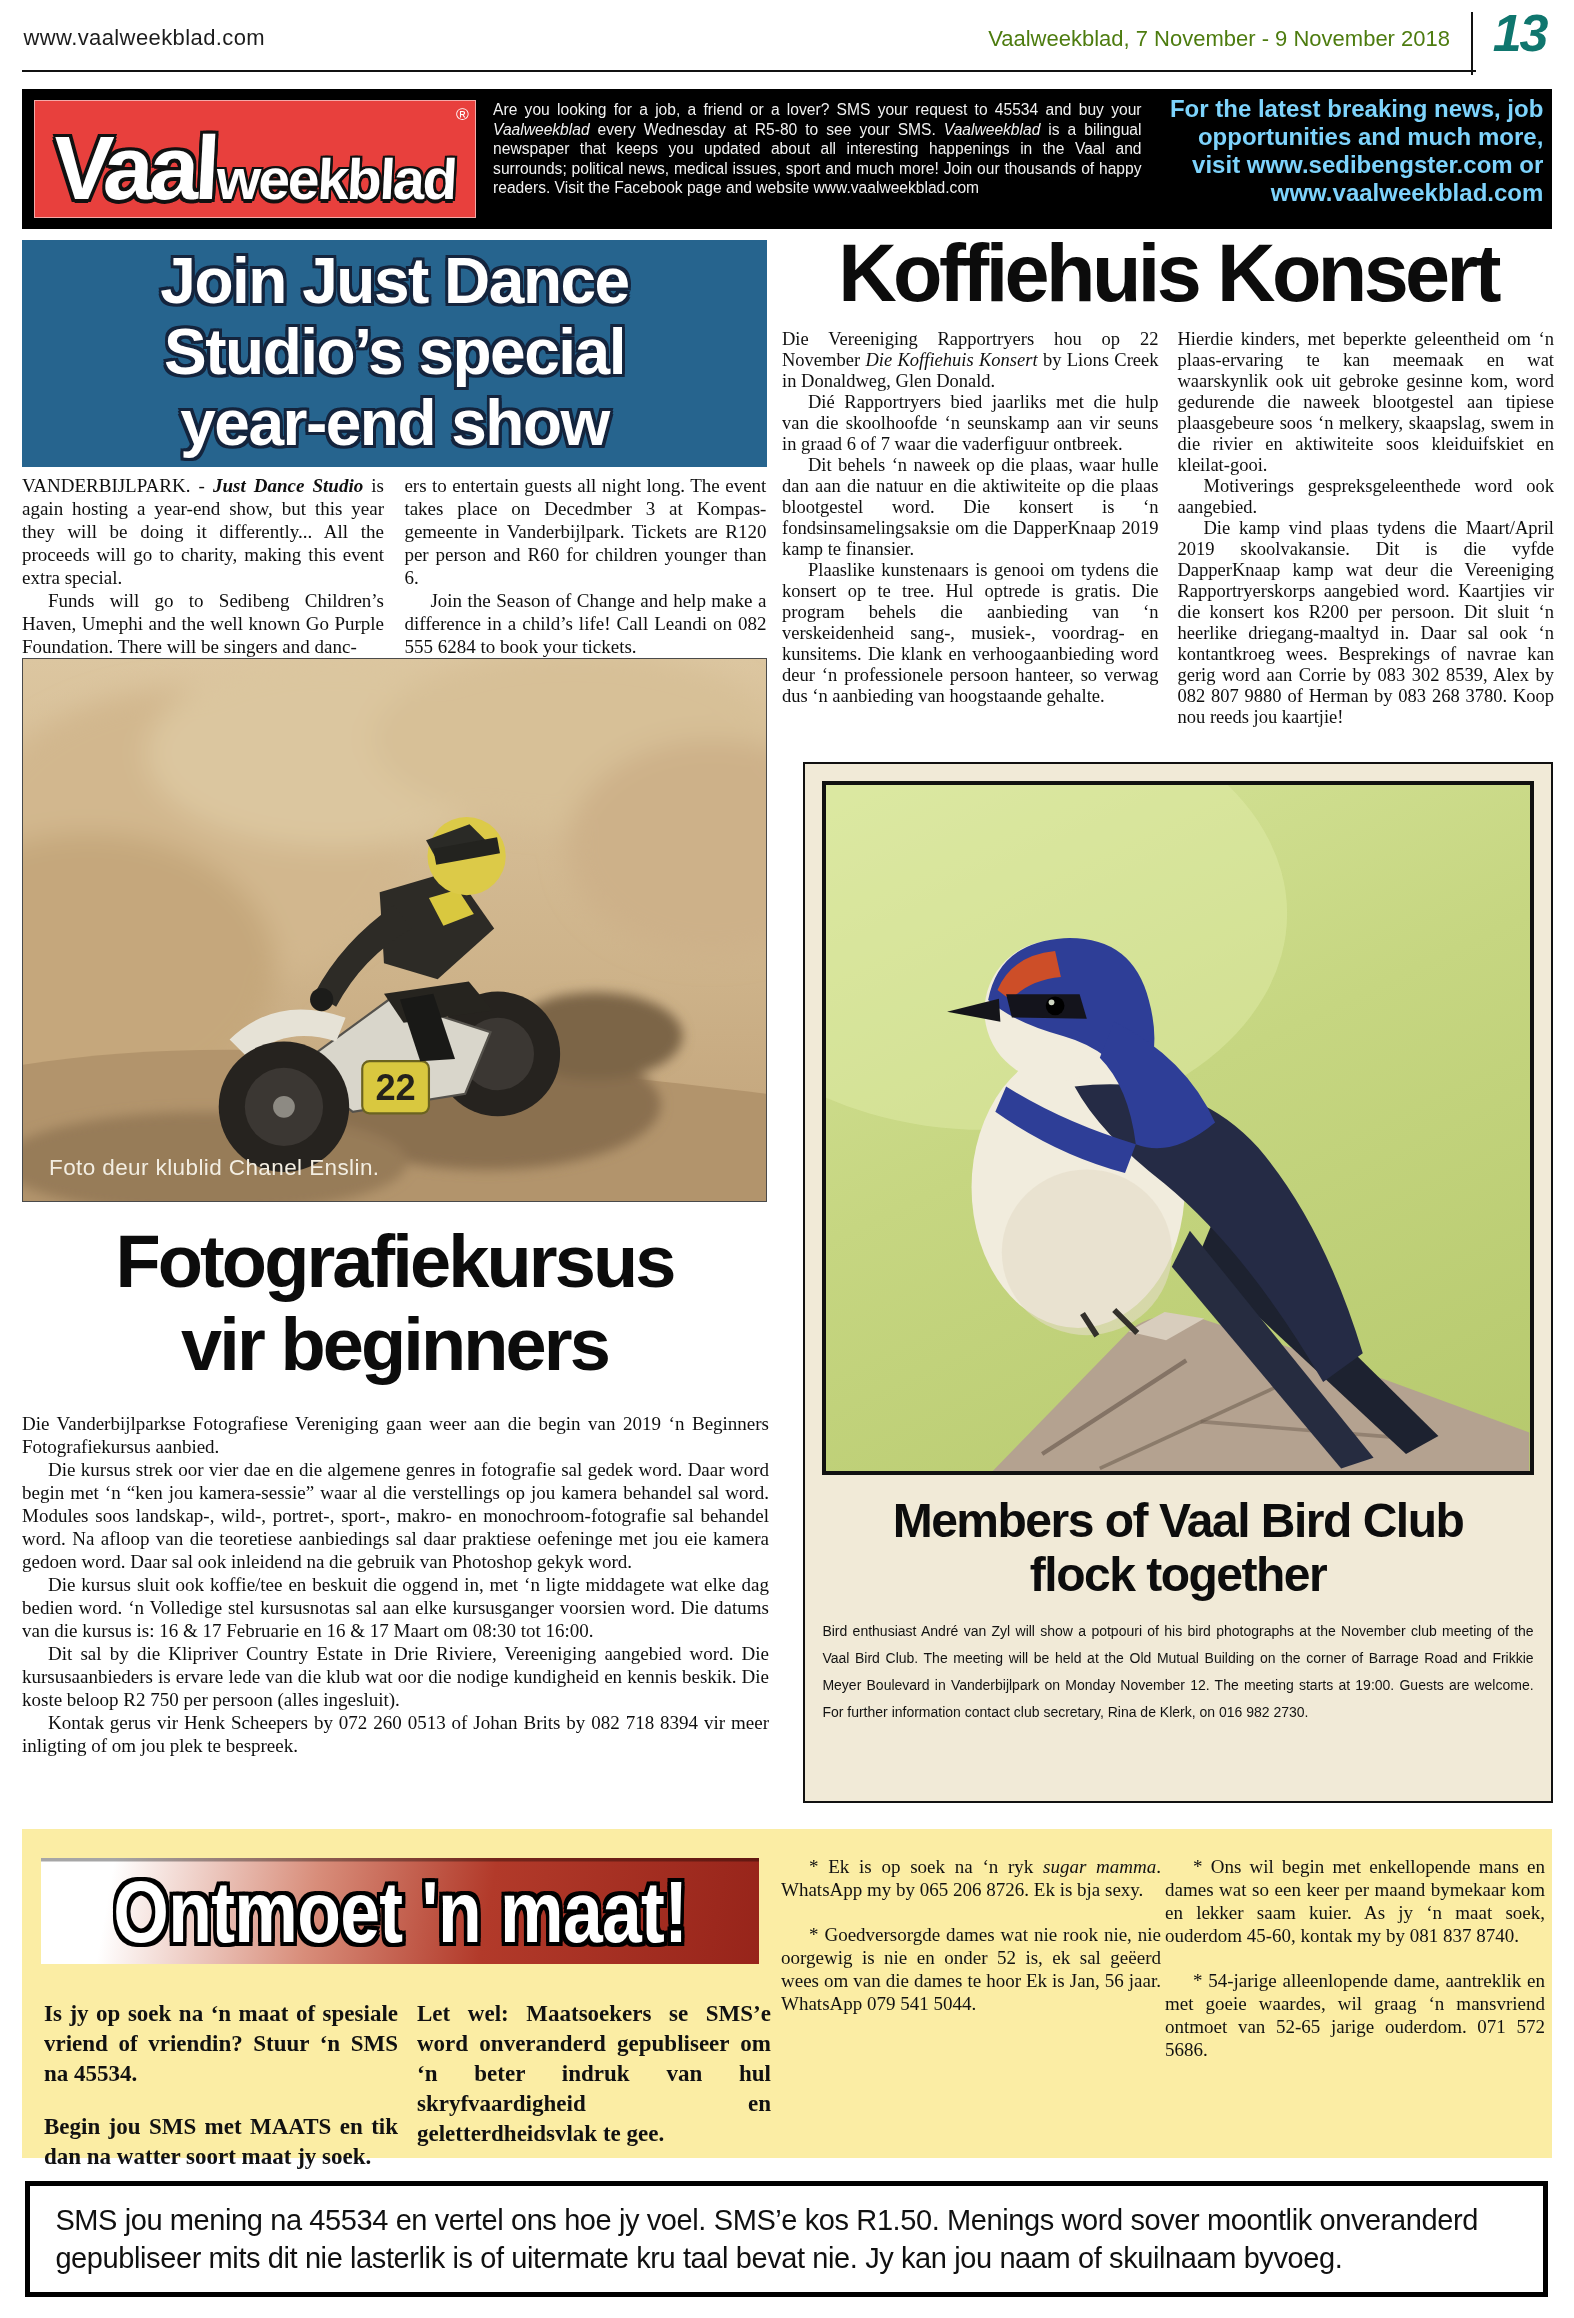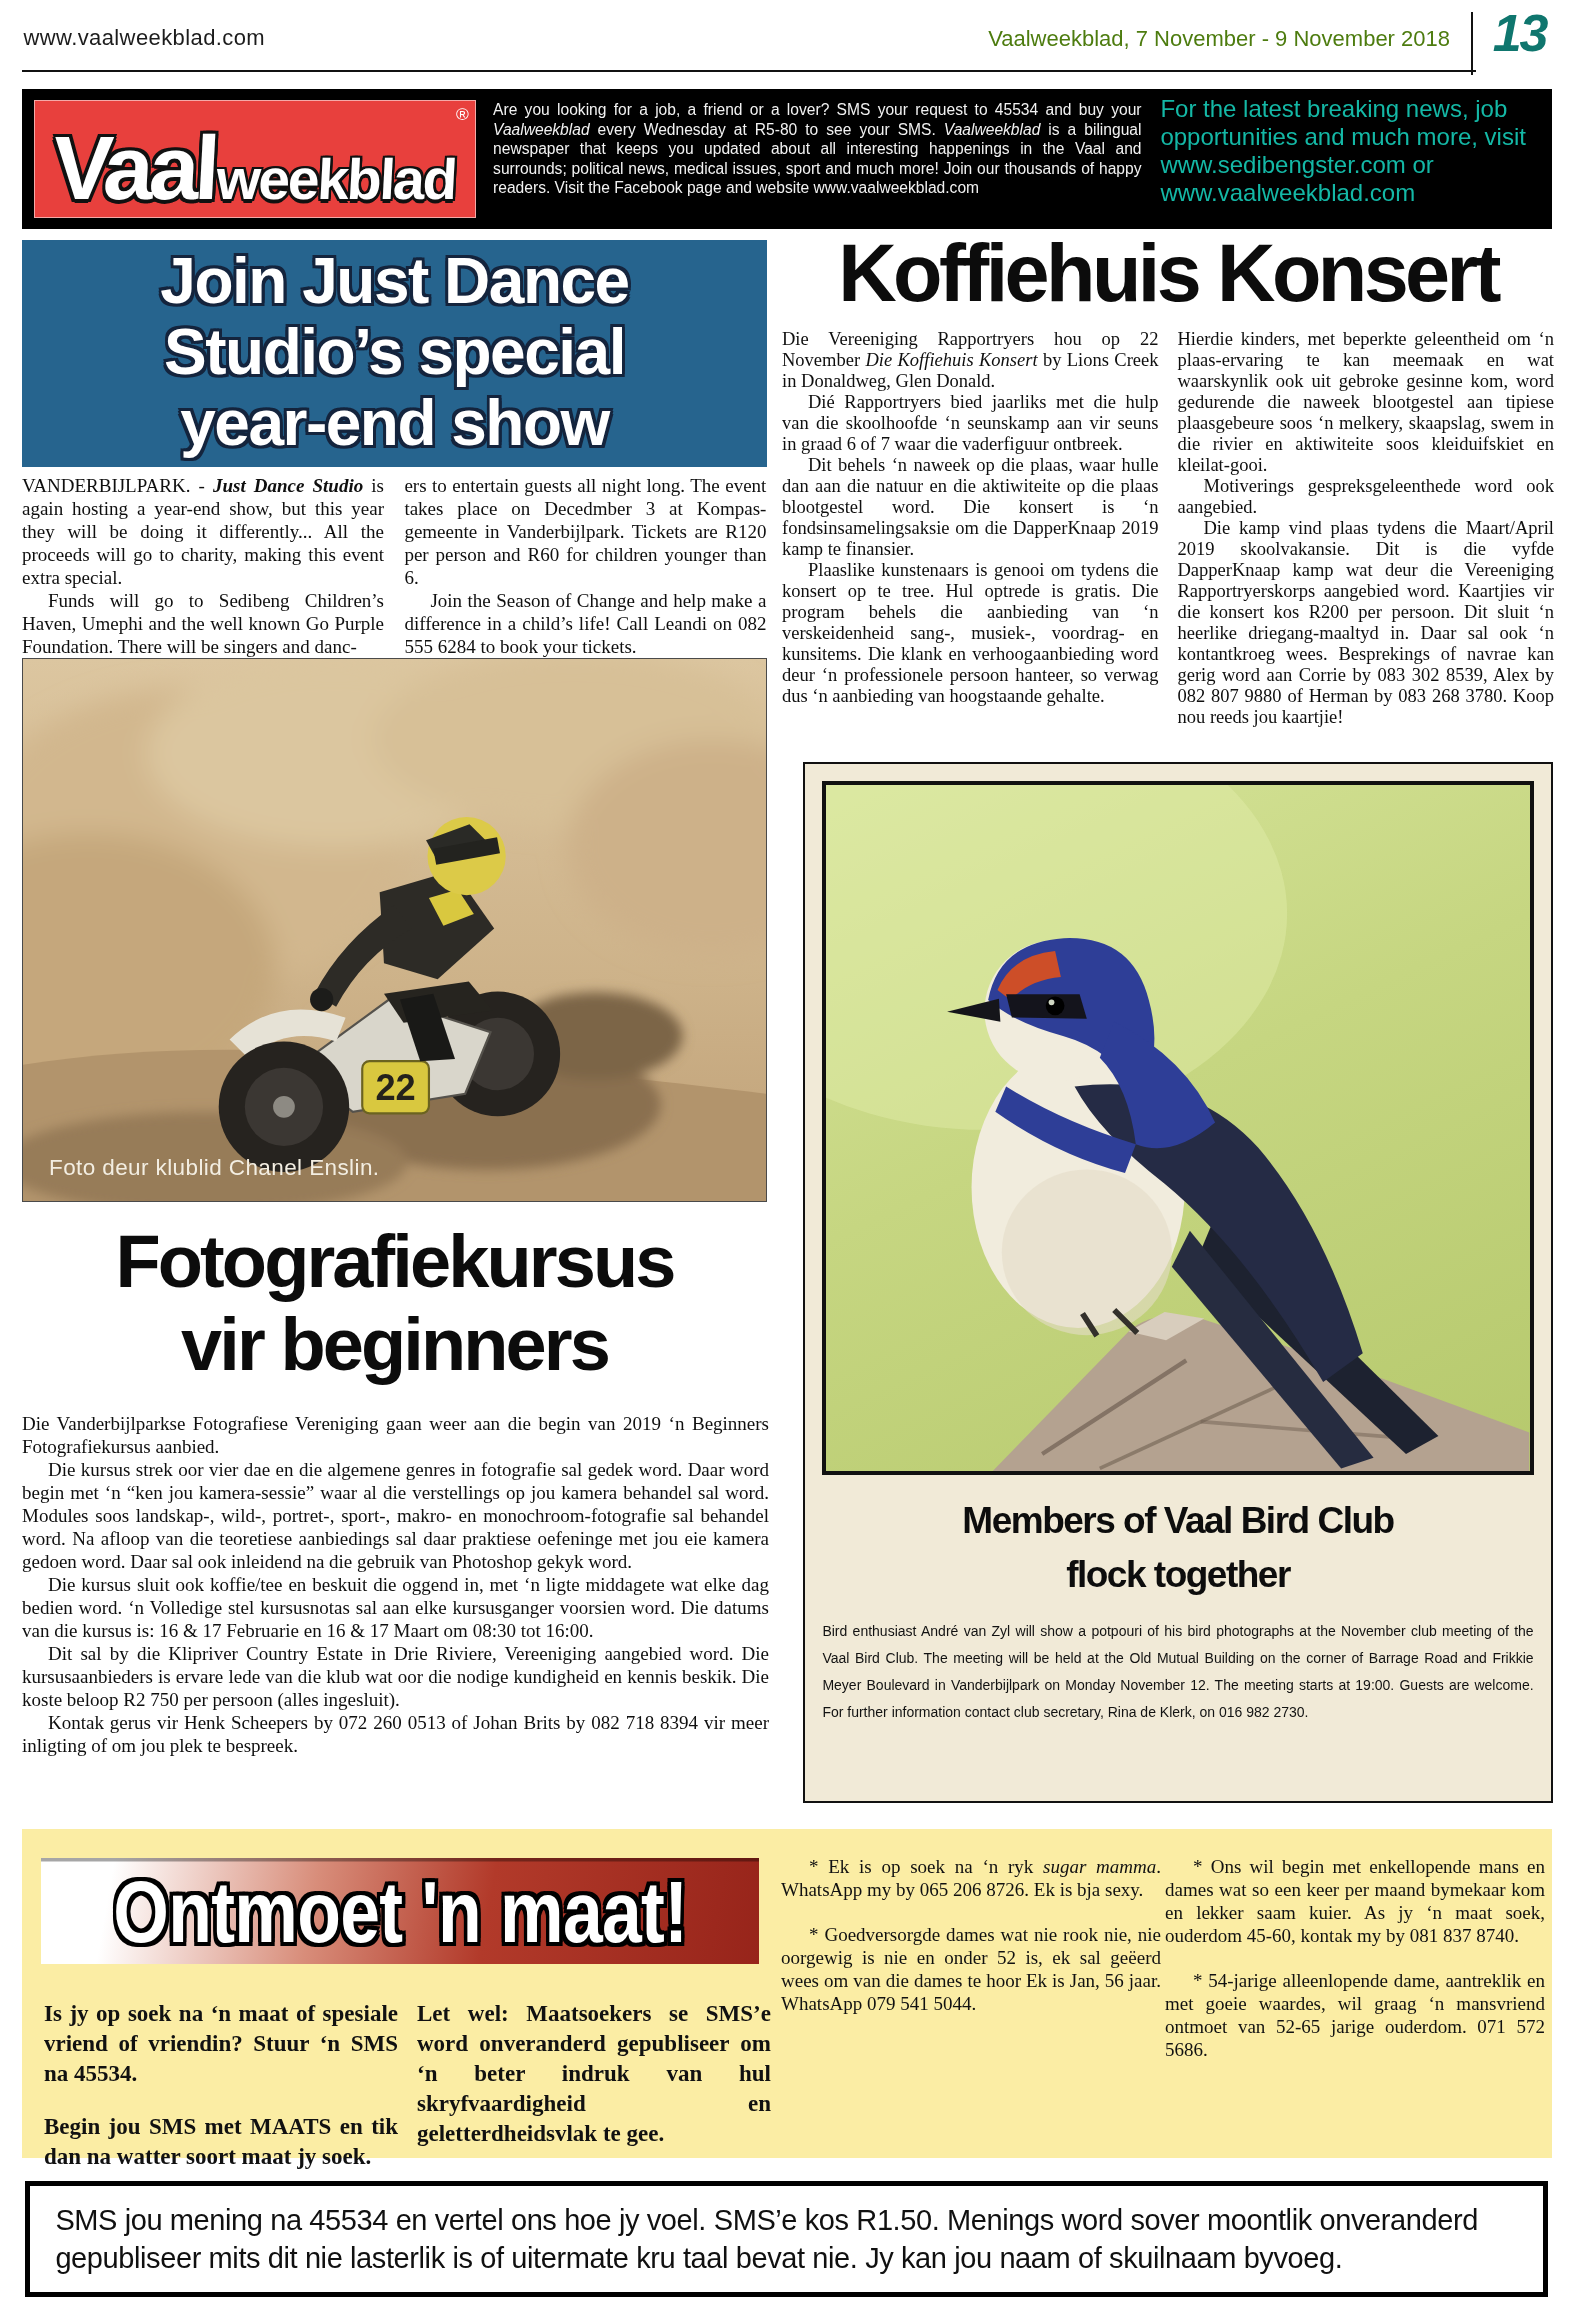--- a/index.html
+++ b/index.html
@@ -28,22 +28,22 @@
                          -2.9px 0 0 #111,2.9px 0 0 #111,0 -2.9px 0 #111,0 4.4px 0 #111;}
   .logo-weekblad{font-family:"Liberation Sans",sans-serif;font-weight:bold;font-size:57px;line-height:1;
              color:#fff;letter-spacing:-2.2px;margin-left:1.5px;
              text-shadow:-2.2px -2.2px 0 #111,2.2px -2.2px 0 #111,-2.2px 2.2px 0 #111,2.2px 2.2px 0 #111,
                          -2.2px 0 0 #111,2.2px 0 0 #111,0 -2.2px 0 #111,0 3.6px 0 #111;}
   .reg-mark{position:absolute;top:2.9px;right:5.8px;color:#fff;font-size:17.4px;
             font-family:"Liberation Sans",sans-serif;}
   .promo{flex:1;color:#f2f2f2;font-family:"Liberation Sans",sans-serif;font-size:15.6px;
          line-height:19.6px;text-align:justify;padding:11px 14.5px 7.3px 10.2px;}
   .promo p{margin:0;}
-  .breaking{width:396px;color:#14b8a6;font-family:"Liberation Sans",sans-serif;font-weight:normal;
-            font-size:24px;line-height:28px;text-align:left;padding:5.8px 8.7px 0 4.4px;box-sizing:border-box;}
+  .breaking{width:396px;color:#7dd3fc;font-family:"Liberation Sans",sans-serif;font-weight:bold;
+            font-size:24px;line-height:28px;text-align:right;padding:5.8px 8.7px 0 4.4px;box-sizing:border-box;}
 
   
   .article{font-size:19px;line-height:23px;text-align:justify;color:#0f0f0f;}
   .article p{margin:0;}
   .article p:not(:first-child){text-indent:26px;}
   .em-i{font-style:italic;}
   .em-bi{font-style:italic;font-weight:bold;}
 
   
   .dance-head{position:absolute;left:22px;top:240px;width:745px;height:227px;
@@ -78,21 +78,21 @@
   .koffie-text .col{width:377px;font-size:18.5px;line-height:21px;}
 
   
   .bird-panel{position:absolute;left:803px;top:762px;width:750px;height:1041px;
         background:var(--cream-panel,#f1ead7);border:2.9px solid #111;box-sizing:border-box;padding:17.4px;}
   .bird-photo{width:100%;height:694px;border:4.4px solid #111;box-sizing:border-box;
         background:linear-gradient(155deg,#d6e49a 0%,#c6d681 45%,#b6c96d 100%);overflow:hidden;}
   .bird-photo svg{display:block;width:100%;height:100%;}
   .bird-head{margin-top:19px;text-align:center;}
   .bird-head .hline{font-family:"Liberation Sans",sans-serif;font-weight:bold;color:#0d0d0d;
-        font-size:37px;line-height:54px;letter-spacing:-1.5px;}
+        font-size:48px;line-height:54px;letter-spacing:-1.5px;}
   .bird-body{margin-top:16px;font-family:"Liberation Sans",sans-serif;font-size:14px;
         line-height:27px;text-align:justify;color:#121212;}
   .bird-body p{margin:0;}
 
   
   .maat{position:absolute;left:22px;top:1829px;width:1530px;height:329px;background:var(--maat-yellow,#fbeda4);}
   .maat-logo{position:absolute;left:19px;top:29px;width:718px;height:106px;
         background:linear-gradient(100deg,#ffffff 0%,#ffffff 10%,#d88d7a 38%,#b23a2a 62%,var(--maat-red-dark,#97241a) 100%);
         display:flex;align-items:center;justify-content:center;box-shadow:inset 0 3.6px 0 rgba(0,0,0,.35);}
   .maat-logo .txt{font-family:"Liberation Sans",sans-serif;font-weight:bold;font-size:76px;color:#fff;

